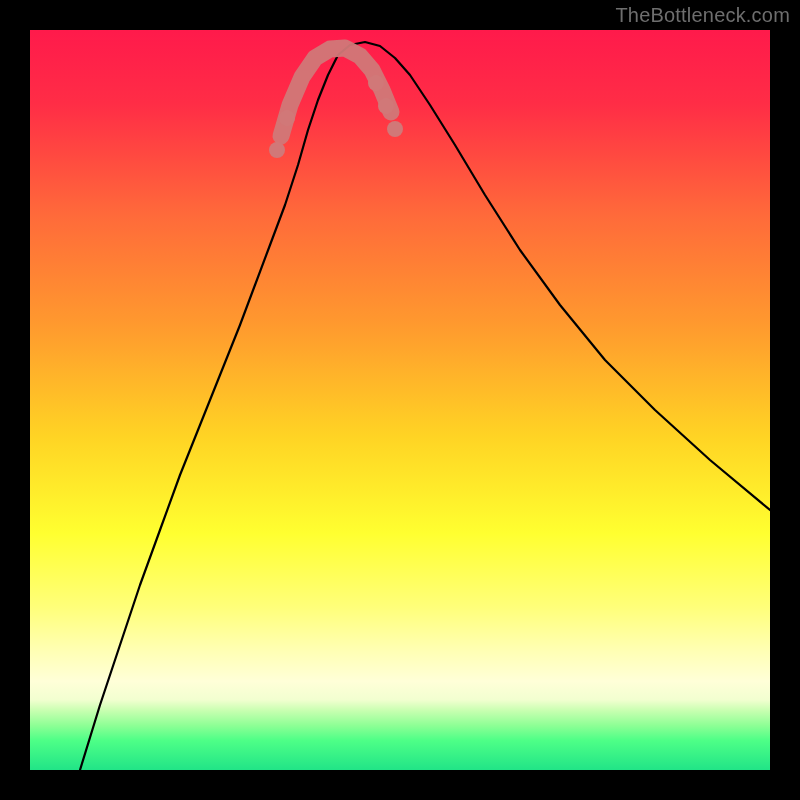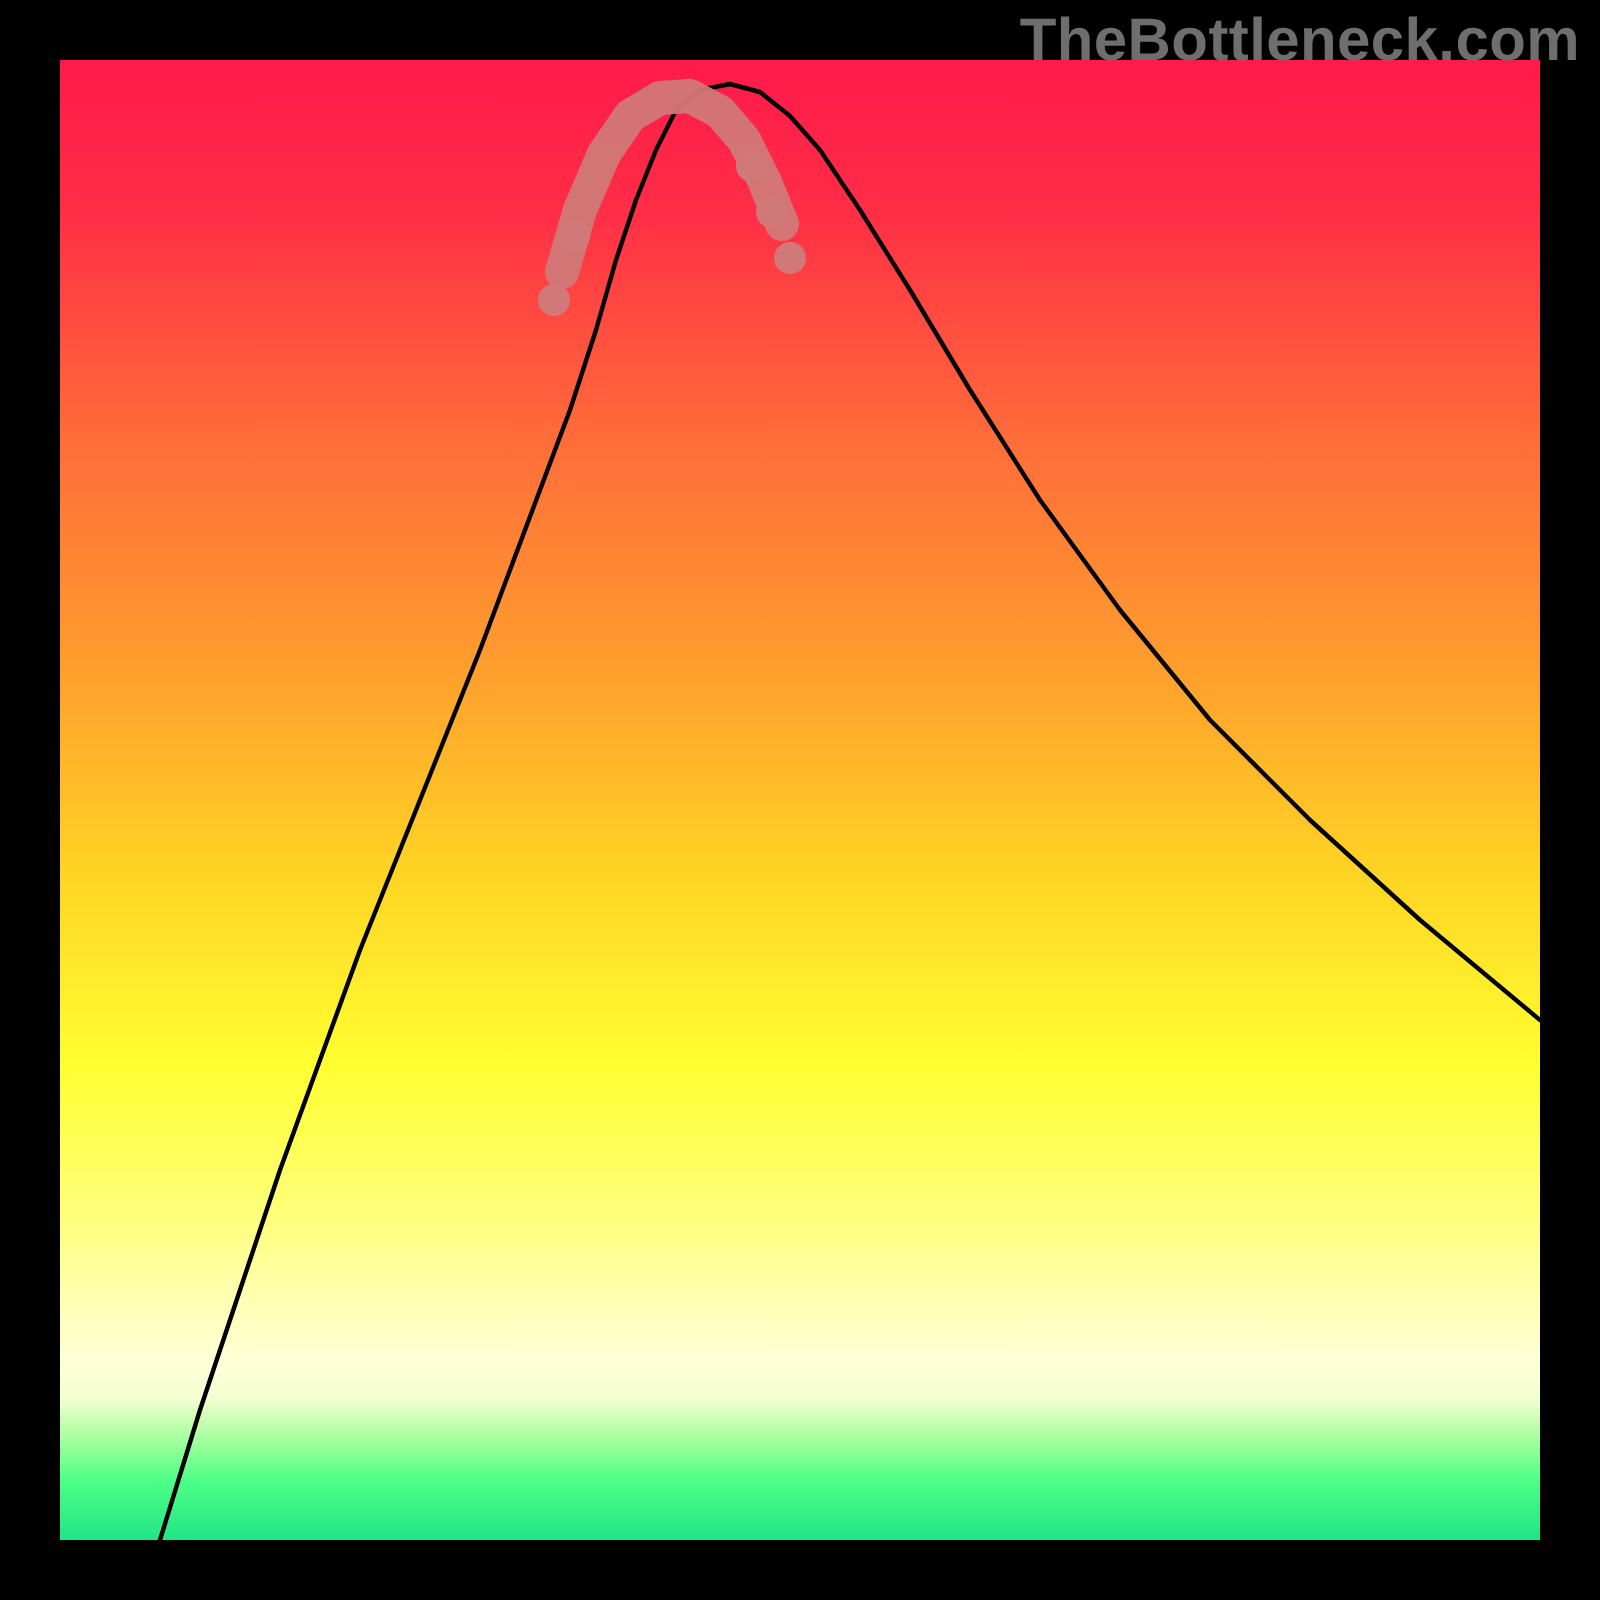--- a/index.html
+++ b/index.html
@@ -17,22 +17,22 @@
     top: 30px;
     width: 740px;
     height: 740px;
     overflow: hidden;
   }
   .watermark {
     position: absolute;
     top: 4px;
     right: 10px;
     color: #6e6e6e;
-    font-size: 30px;
-    font-weight: 700;
+    font-size: 20px;
+    font-weight: 400;
     letter-spacing: 0.2px;
     z-index: 20;
   }
   svg {
     display: block;
   }
 </style>
 </head>
 <body>
 

